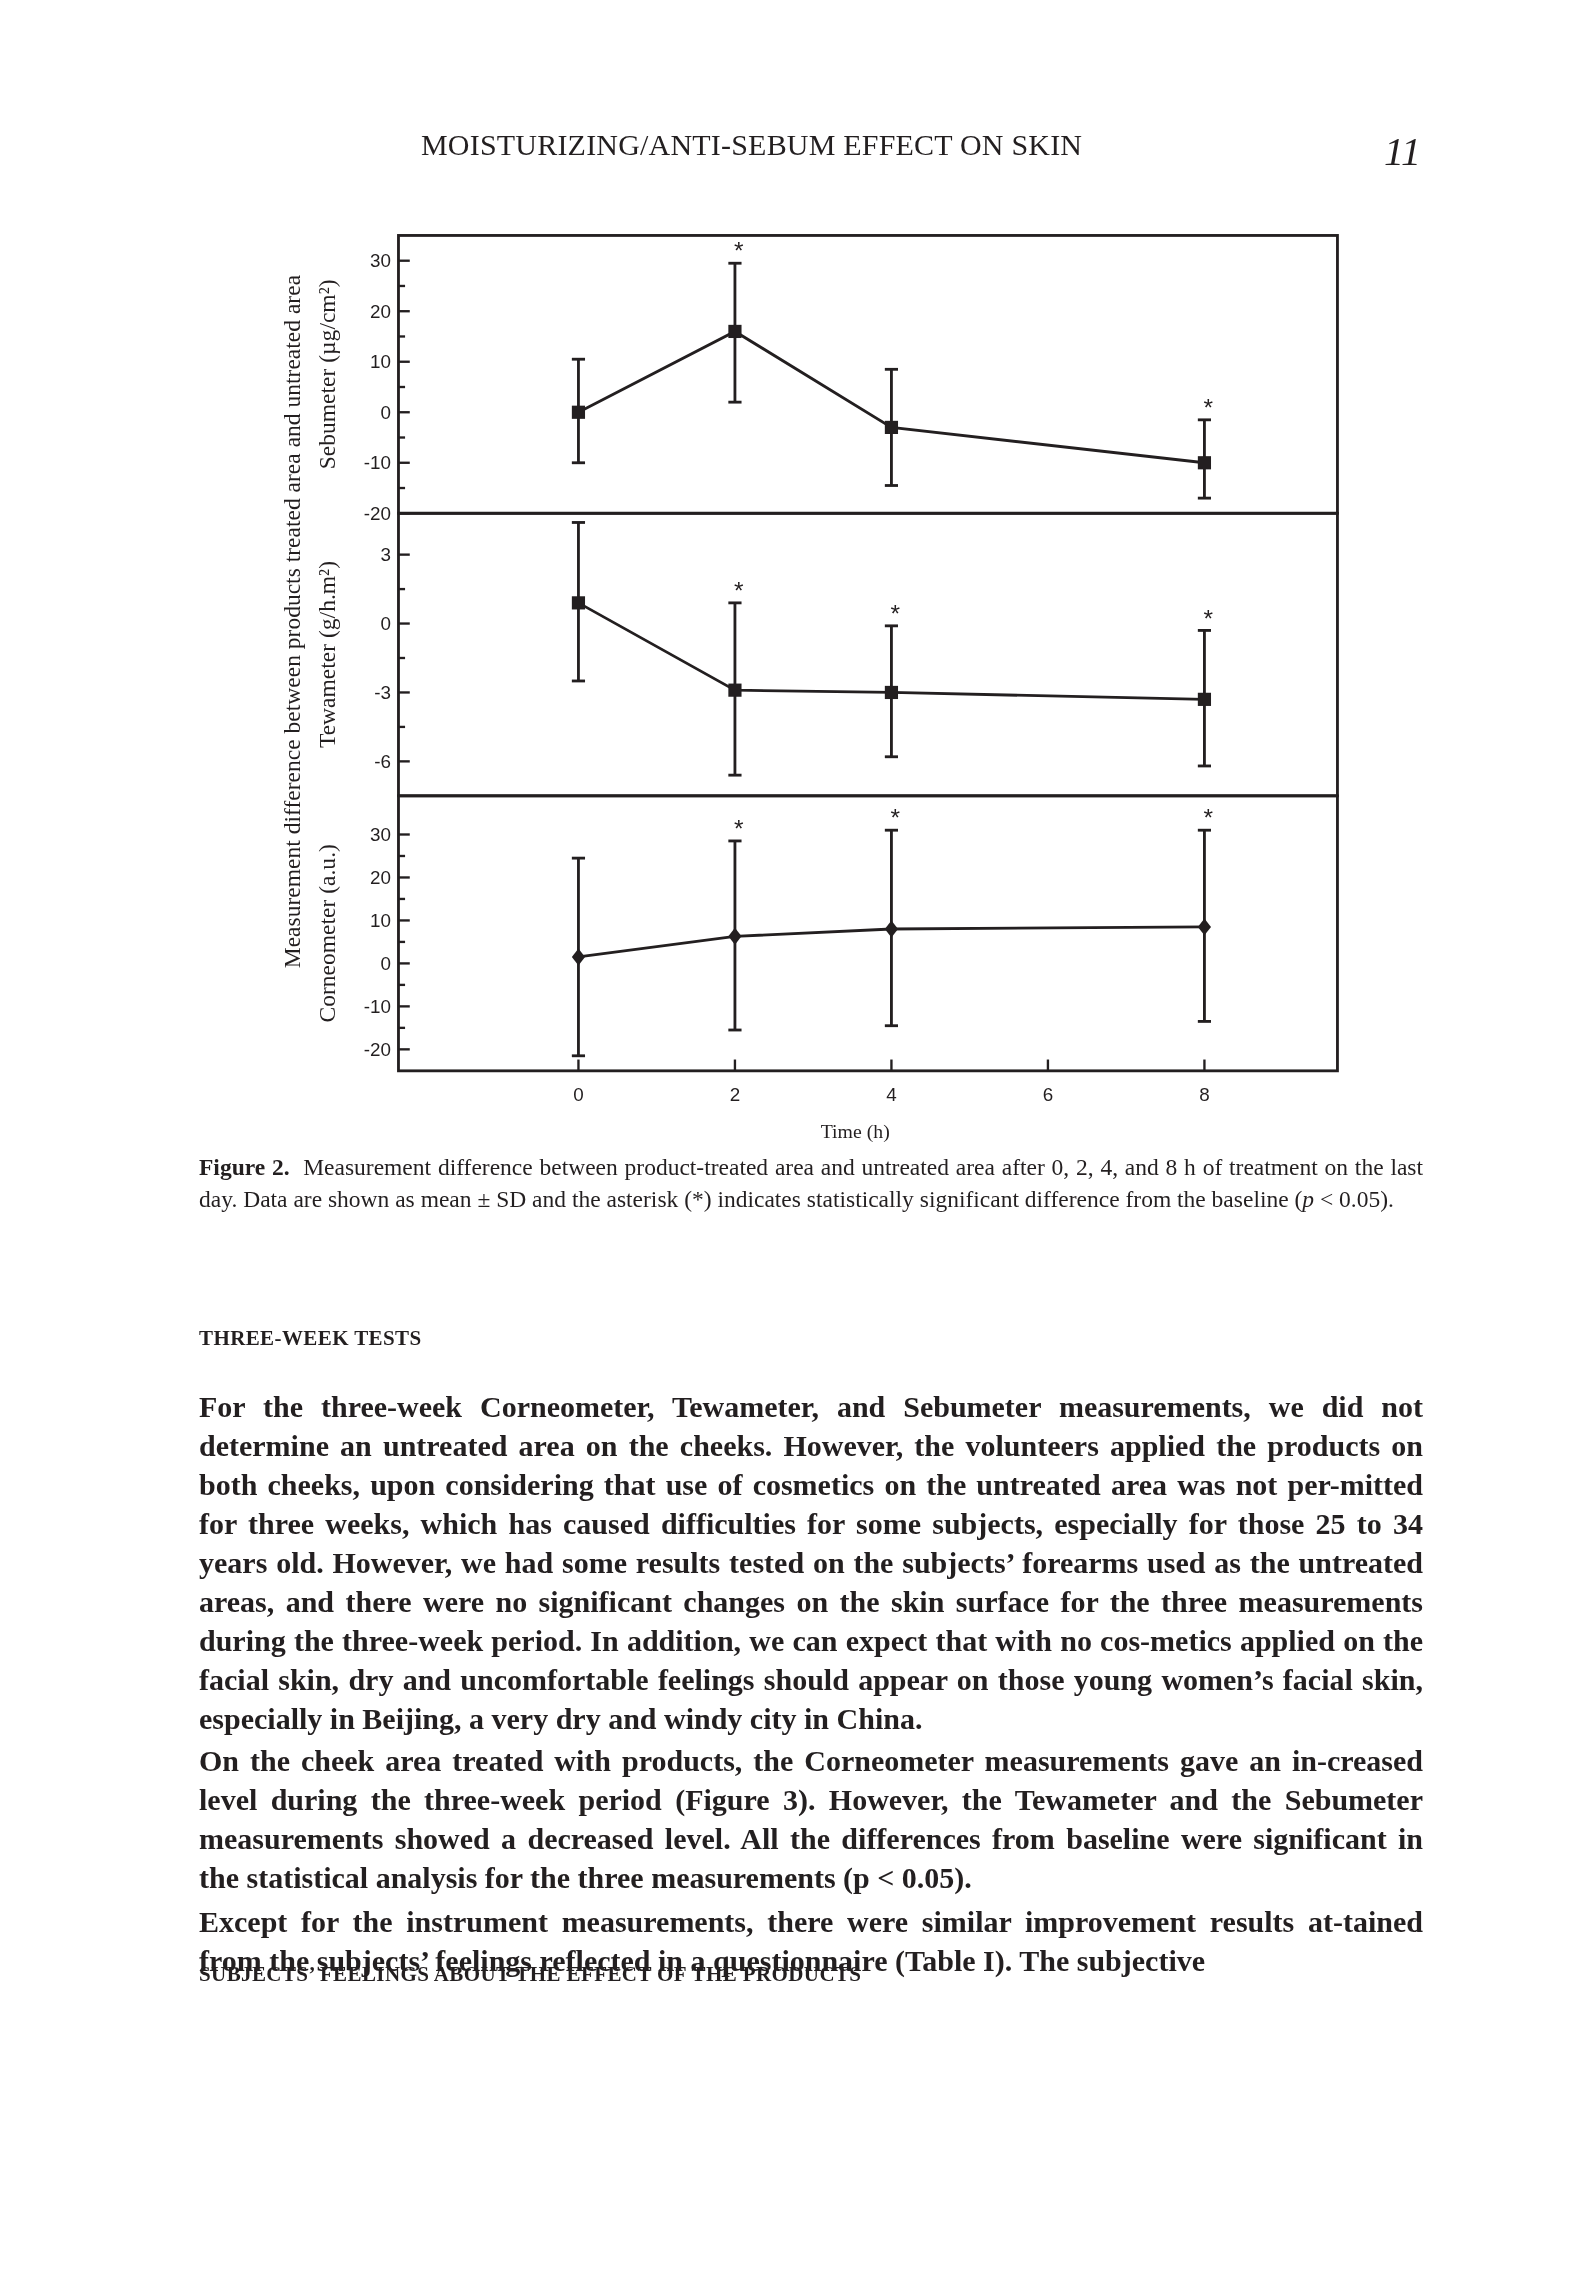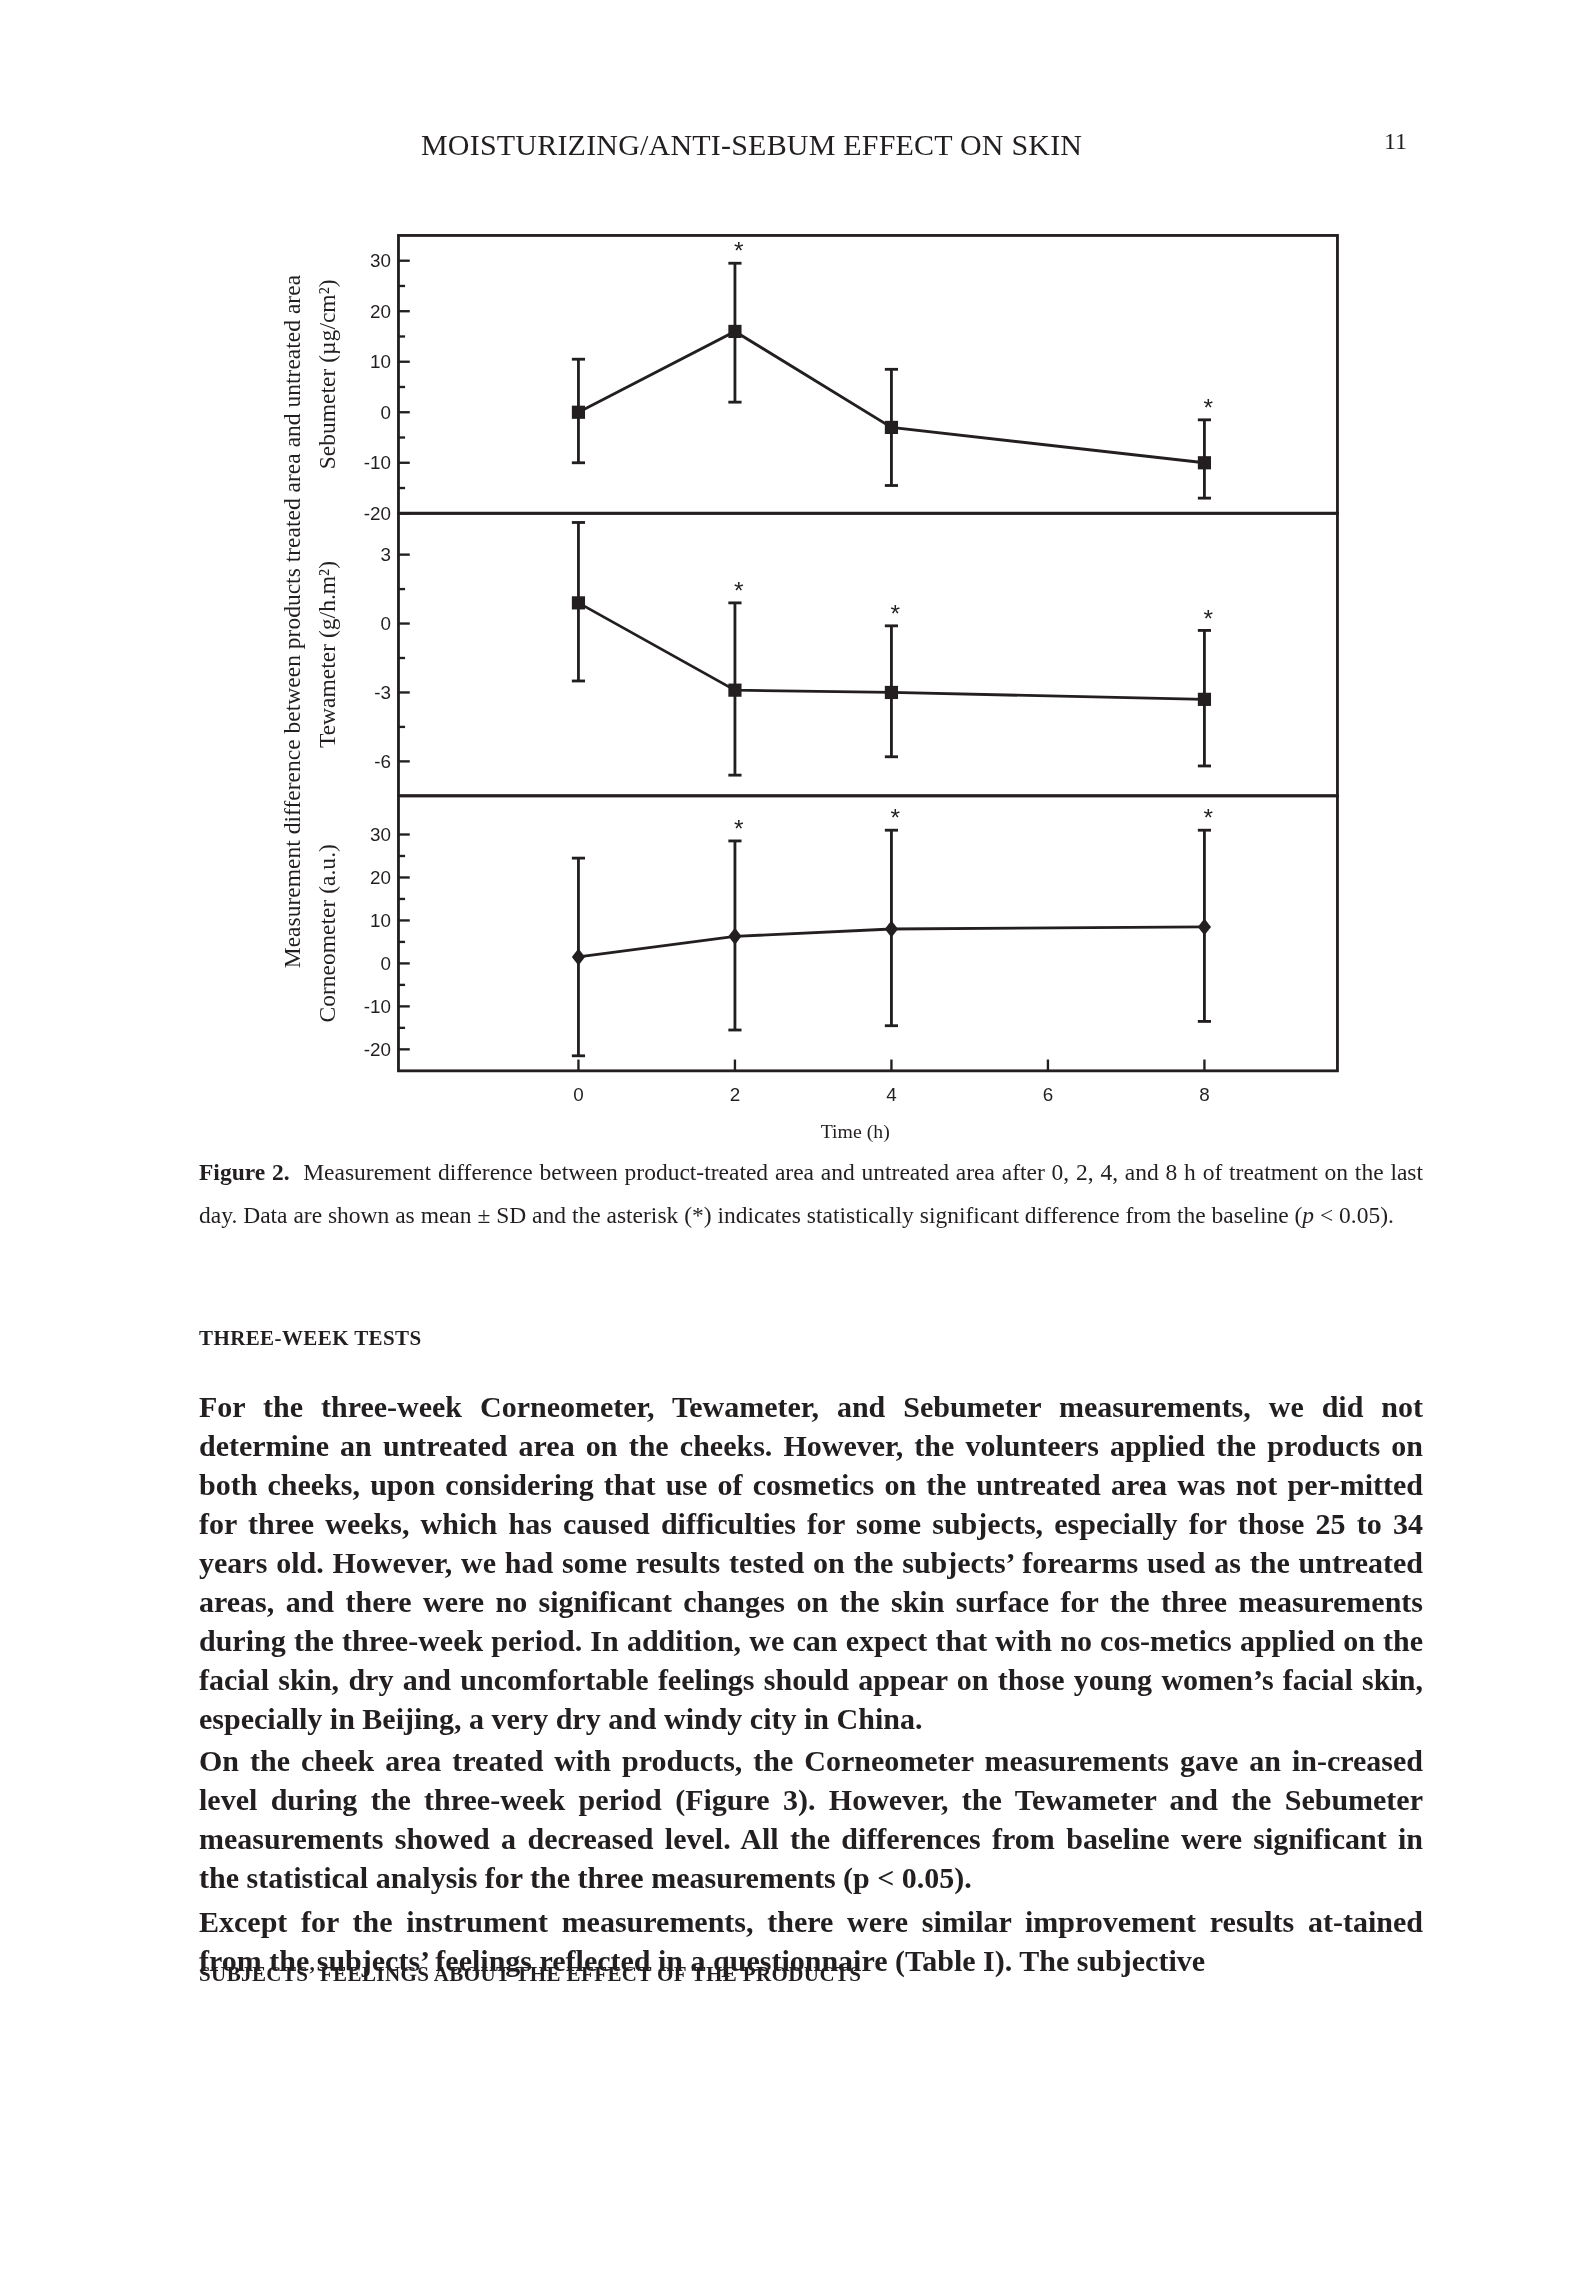--- a/index.html
+++ b/index.html
@@ -1,21 +1,21 @@
 <!DOCTYPE html>
 <html style="font-size:15px"><head>
 <meta charset="utf-8">
 <style>
   html, body { margin: 0; padding: 0; background: #ffffff; }
   body { width: 1589px; height: 2295px; position: relative; overflow: hidden;
          font-family: "Liberation Serif", "DejaVu Serif", serif; color: #231f20; }
   .running-head { position: absolute; top: 128px; left: 421px; font-size: 30px; letter-spacing: 0.2px; }
-  .page-num { position: absolute; top: 128px; left: 1384px; font-size: 24px; }
+  .page-num { position: absolute; top: 128px; left: 1384px; font-size: 40px; font-style: italic; }
   #figure { position: absolute; left: 0; top: 0; }
-  .caption { position: absolute; left: 199px; top: 1151px; width: 1224px; font-size: 23.5px; line-height: 43px; text-align: justify; }
+  .caption { position: absolute; left: 199px; top: 1151px; width: 1224px; font-size: 23.5px; line-height: 32px; text-align: justify; }
   .caption b { font-weight: bold; }
   .section-head { position: absolute; left: 199px; font-size: 21px; letter-spacing: 0.4px; font-weight: bold; }
   .para { position: absolute; left: 199px; width: 1224px; font-size: 30px; line-height: 39px; text-align: justify; hyphens: manual; font-weight: bold; }
   .axis-text { font-family: "Liberation Sans", "DejaVu Sans", sans-serif; font-size: 20px; fill: #231f20; }
   .label-text { font-family: "Liberation Serif", "DejaVu Serif", serif; font-size: 25px; fill: #231f20; }
   .star { font-family: "Liberation Sans", "DejaVu Sans", sans-serif; font-size: 26px; fill: #231f20; }
 </style>
 </head>
 <body>
 

